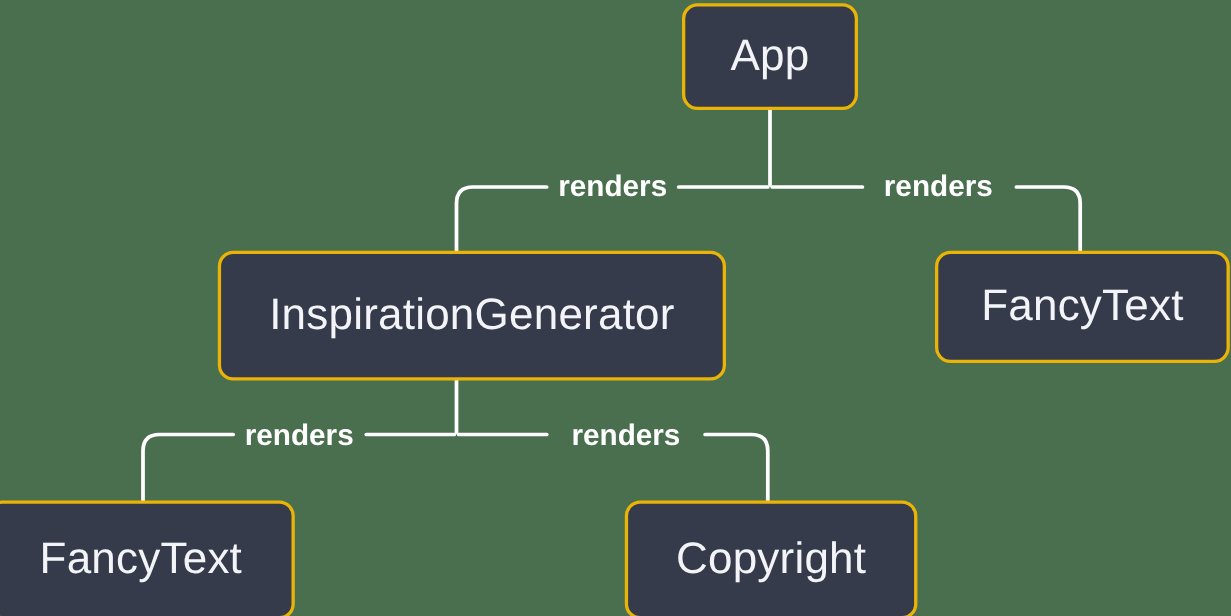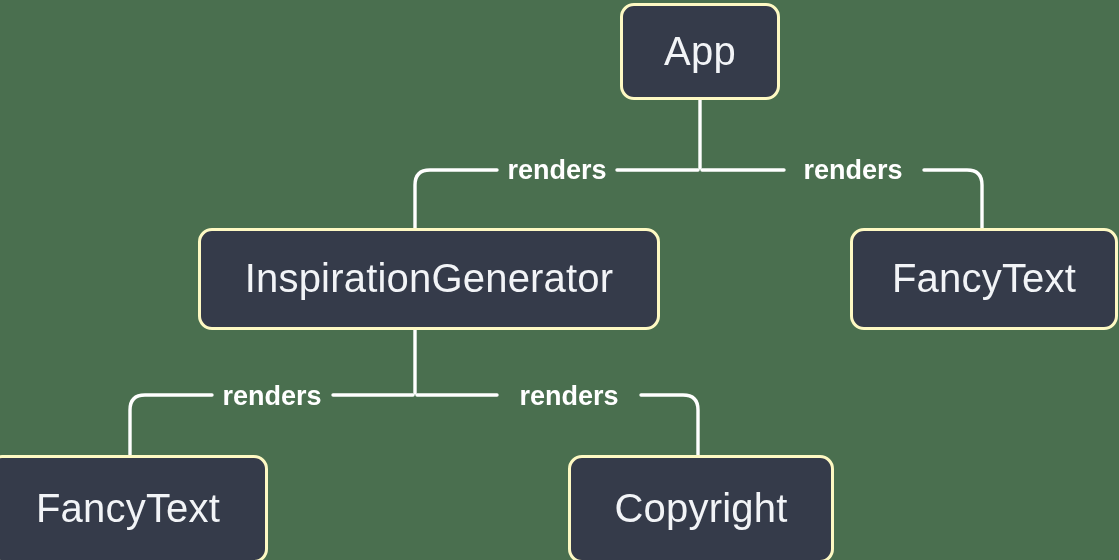--- a/index.html
+++ b/index.html
@@ -24,21 +24,21 @@
     left: 0;
     top: 0;
     width: 1119px;
     height: 560px;
     pointer-events: none;
   }
   .node {
     position: absolute;
     box-sizing: border-box;
     background: #353b4a;
-    border: 3px solid #fef9c3;
+    border: 3px solid #eab308;
     border-radius: 14px;
     display: flex;
     align-items: center;
     justify-content: center;
     color: #f2f4f7;
     font-size: 40px;
     font-weight: 400;
     letter-spacing: 0.2px;
     white-space: nowrap;
     z-index: 2;
@@ -53,21 +53,21 @@
     color: #ffffff;
     font-size: 27px;
     font-weight: 700;
     line-height: 1;
     white-space: nowrap;
     z-index: 3;
     transform: translate(-50%, -50%);
   }
   
   #node-app          { left: 620px; top: 3px;   width: 160px; height: 97px; }
-  #node-inspiration  { left: 198px; top: 228px; width: 462px; height: 102px; }
+  #node-inspiration  { left: 198px; top: 228px; width: 462px; height: 118px; }
   #node-fancytext-right { left: 850px; top: 228px; width: 268px; height: 102px; }
   #node-fancytext-left  { left: -12px; top: 455px; width: 280px; height: 108px; }
   #node-copyright    { left: 568px; top: 455px; width: 266px; height: 108px; }
   
   #label-app-inspiration { left: 557px; top: 170px; }
   #label-app-fancytext   { left: 853px; top: 170px; }
   #label-ig-fancytext    { left: 272px; top: 396px; }
   #label-ig-copyright    { left: 569px; top: 396px; }
 </style>
 </head>

